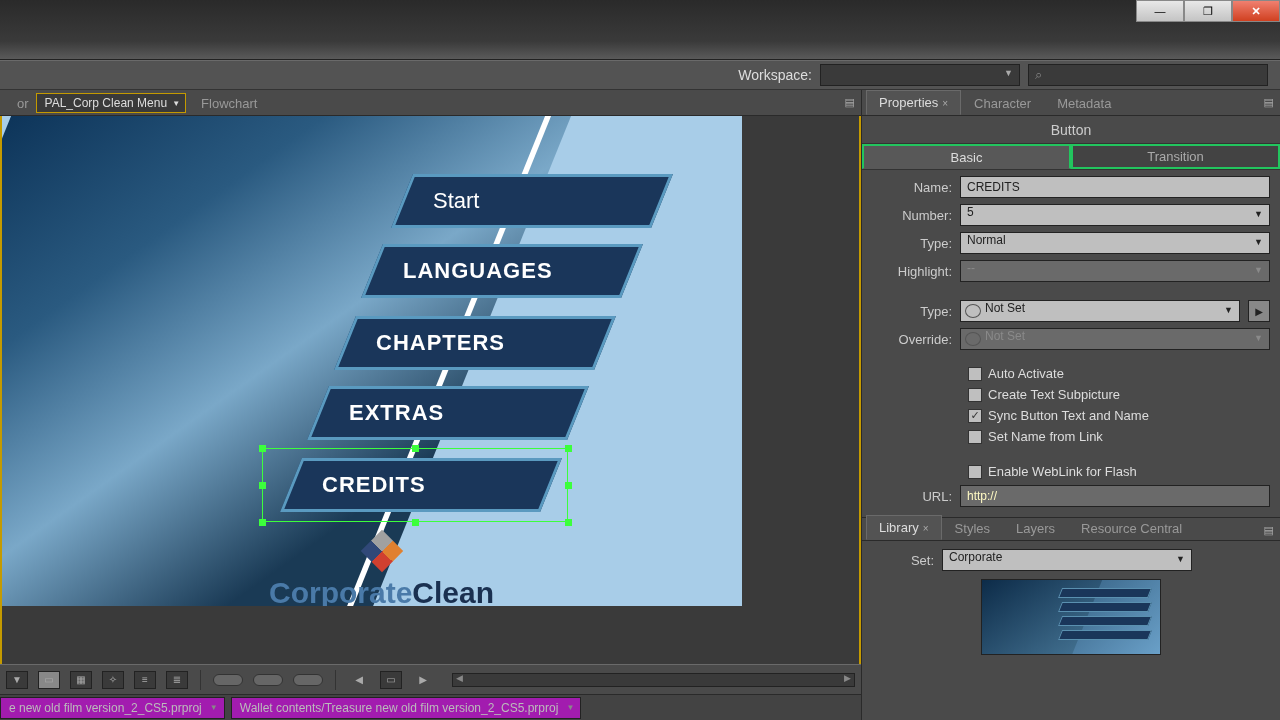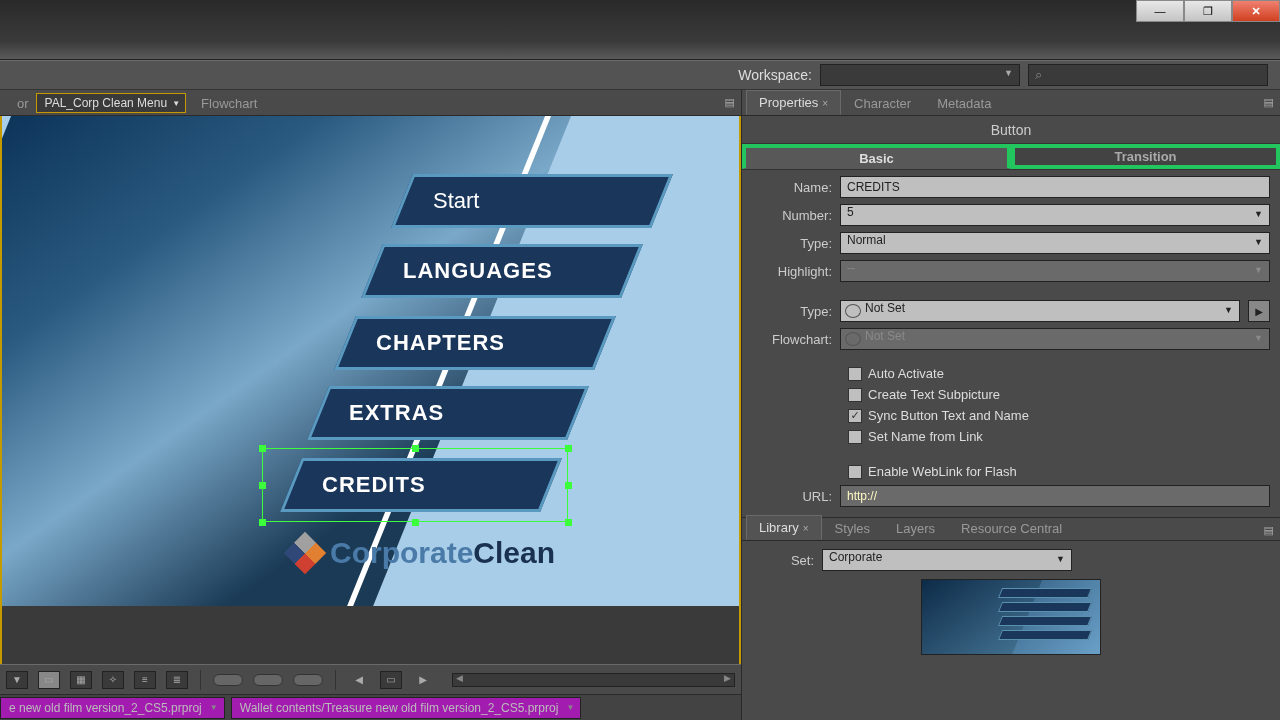--- a/index.html
+++ b/index.html
@@ -18,21 +18,21 @@
 
 .workspace-row { position:absolute; top:60px; left:0; right:0; height:30px; background:#535353; display:flex; align-items:center; justify-content:flex-end; padding:0 12px; gap:8px; border-top:1px solid #6a6a6a; border-bottom:1px solid #333;}
 .ws-label { color:#ddd; font-size:14px; }
 .ws-select { width:200px; height:22px; background:#3a3a3a; border:1px solid #222; position:relative; }
 .ws-select::after { content:"▼"; position:absolute; right:6px; top:3px; font-size:9px; color:#aaa;}
 .search-box { width:240px; height:22px; background:#3a3a3a; border:1px solid #222; display:flex; align-items:center; padding:0 6px; color:#888;}
 
 
 .main { position:absolute; top:90px; left:0; right:0; bottom:0; display:flex;justify-content:space-between; }
 .left-col { flex:1; display:flex; flex-direction:column; border-right:1px solid #2a2a2a; min-width:0;}
-.right-col { width:538px; display:flex; flex-direction:column; background:#4a4a4a;}
+.right-col { width:418px; display:flex; flex-direction:column; background:#4a4a4a;}
 
 
 .tabbar { height:26px; background:#4a4a4a; display:flex; align-items:flex-end; border-bottom:1px solid #2a2a2a; position:relative; padding-left:4px;}
 .tab { padding:4px 12px; font-size:13px; color:#999; border:1px solid transparent; border-bottom:none; cursor:default; position:relative;}
 .tab.active { background:#535353; color:#ddd; border:1px solid #6a6a6a; border-bottom:1px solid #535353;}
 .tab .x { font-size:10px; margin-left:4px; color:#aaa;}
 .tab-menu { position:absolute; right:6px; top:6px; font-size:11px; color:#aaa;}
 .doc-dd { display:inline-flex; align-items:center; background:#3a3a3a; border:1px solid #222; height:20px; padding:0 18px 0 8px; margin:0 2px 2px 2px; font-size:12px; color:#ccc; position:relative;}
 .doc-dd::after{content:"▼"; position:absolute; right:5px; font-size:8px;}
 
@@ -46,21 +46,21 @@
 .mb1 { left:400px; top:58px; width:260px; }
 .mb1 span{ font-weight:normal; letter-spacing:0;}
 .mb2 { left:370px; top:128px; width:260px; }
 .mb3 { left:343px; top:200px; width:260px; }
 .mb4 { left:316px; top:270px; width:260px; }
 .mb5 { left:289px; top:342px; width:260px; }
 
 .sel-box { position:absolute; border:1px solid #3cff3c; }
 .sel-handle { position:absolute; width:7px; height:7px; background:#3cff3c; }
 
-.corp-logo { position:absolute; left:288px; top:420px; display:flex; align-items:center; gap:10px;}
+.corp-logo { position:absolute; left:267px; top:420px; display:flex; align-items:center; gap:10px;flex-direction:column;}
 .corp-logo .dia { width:30px; height:30px; transform:rotate(45deg); background:conic-gradient(#e08030 0 25%, #d04030 0 50%, #304878 0 75%, #a0a0a0 0 100%); }
 .corp-logo .txt { font-size:30px; font-weight:bold; font-family:Arial,sans-serif; }
 .corp-logo .c1 { color:#4a7aa8; }
 .corp-logo .c2 { color:#1a3050; }
 
 
 .bottom-tools { height:30px; background:#4a4a4a; border-top:1px solid #6a6a6a; display:flex; align-items:center; padding:0 6px; gap:10px;}
 .tool-ico { width:22px; height:18px; background:#3a3a3a; border:1px solid #222; display:flex; align-items:center; justify-content:center; font-size:10px; color:#aaa;}
 .tool-pill { width:30px; height:12px; border-radius:6px; background:#666; border:1px solid #333;}
 .tool-sep { width:1px; height:20px; background:#333; margin:0 2px;}
@@ -69,21 +69,21 @@
 .hscroll::after{content:"▶"; position:absolute; right:3px; top:-1px; font-size:9px; color:#888;}
 
 
 .proj-row { height:26px; background:#434343; display:flex; align-items:center; border-top:1px solid #2a2a2a;}
 .proj-tab { height:22px; background:#a21caf; border:1px solid #222; display:flex; align-items:center; padding:0 22px 0 8px; font-size:12px; color:#bbb; position:relative; margin-right:6px;}
 .proj-tab::after{content:"▼"; position:absolute; right:6px; font-size:8px; color:#888;}
 
 
 .panel-title { height:28px; background:#4a4a4a; display:flex; align-items:center; justify-content:center; color:#ccc; font-size:14px; border-bottom:1px solid #333;}
 .subtabs { height:26px; display:flex; border-bottom:1px solid #333;}
-.subtab { flex:1; display:flex; align-items:center; justify-content:center; font-size:13px; color:#aaa; border:4px solid #22c55e; background:#434343;font-weight:bold;}
+.subtab { flex:1; display:flex; align-items:center; justify-content:center; font-size:13px; color:#aaa; border:2px solid #22c55e; background:#434343;}
 .subtab.active { background:#585858; color:#ddd; border-bottom:1px solid #585858;}
 .form { padding:6px 10px; display:flex; flex-direction:column; gap:6px;}
 .frow { display:flex; align-items:center; gap:8px;}
 .flabel { width:80px; text-align:right; color:#ccc; font-size:13px;}
 .finput { flex:1; height:22px; background:#bfbfbf; border:1px solid #222; color:#222; padding:0 6px; font-size:12px;}
 .fselect { flex:1; height:22px; background:#bfbfbf; border:1px solid #222; color:#222; padding:0 6px; font-size:12px; position:relative;}
 .fselect.dis { background:#6a6a6a; color:#8a8a8a;}
 .fselect::after{content:"▼"; position:absolute; right:6px; top:4px; font-size:9px;}
 .linkrow .fselect{ padding-left:24px;}
 .linkrow .eye { position:absolute; left:4px; top:3px; width:16px; height:14px; border:1px solid #555; border-radius:50%;}
@@ -224,21 +224,21 @@
       <div style="height:6px"></div>
       <div class="frow linkrow">
         <div class="flabel">Type:</div>
         <div class="fselect" style="position:relative">
           <span class="eye"></span>
           <span>Not Set</span>
         </div>
         <div class="play-btn">▶</div>
       </div>
       <div class="frow linkrow">
-        <div class="flabel">Flowchart:</div>
+        <div class="flabel">Override:</div>
         <div class="fselect dis" style="position:relative">
           <span class="eye"></span>
           <span style="color:#8a8a8a">Not Set</span>
         </div>
       </div>
       <div style="height:4px"></div>
       <div class="chkrow">
           <span class="chk"></span>
           <span class="chklabel">Auto Activate</span>
         </div>

